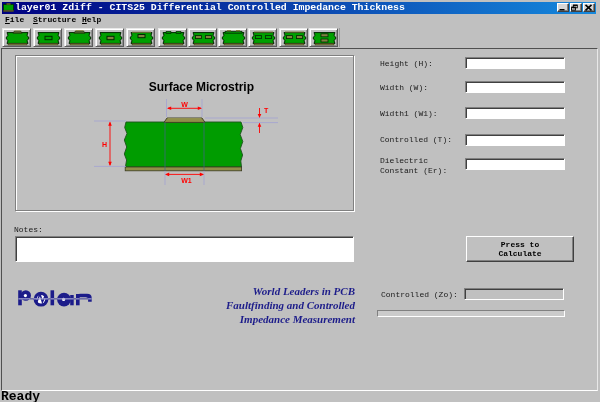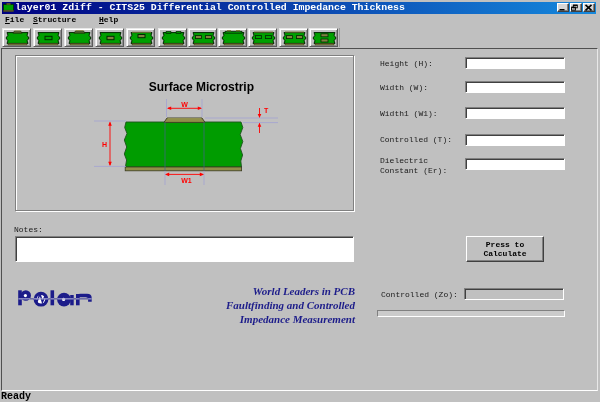--- a/index.html
+++ b/index.html
@@ -47,21 +47,21 @@
     <rect x="2.5" y="6" width="5" height="1.4" fill="#000"></rect>
     <rect x="16" y="1.5" width="4.6" height="1.3" fill="#000"></rect>
     <rect x="16.3" y="2.6" width="4" height="2.2" fill="none" stroke="#000" stroke-width="0.9"></rect>
     <rect x="14.2" y="3.6" width="4.6" height="1.3" fill="#000"></rect>
     <rect x="14.5" y="4.7" width="4" height="2.4" fill="none" stroke="#000" stroke-width="0.9"></rect>
     <path d="M28.5,1.8 L34.5,7.4 M34.5,1.8 L28.5,7.4" stroke="#000" stroke-width="1.6"></path>
   </svg>
 
   <div class="abs menu" style="left:5px"><u>F</u>ile</div>
   <div class="abs menu" style="left:33px"><u>S</u>tructure</div>
-  <div class="abs menu" style="left:99px"><u>H</u>elp</div>
+  <div class="abs menu" style="left:82px"><u>H</u>elp</div>
 
   <div id="toolbar">
       <div class="abs tb" style="left:2px">
         <svg width="27" height="17" viewBox="0 0 27 17">
     <path d="M3,2.6 L24,2.6 L23,5.2 L25,8 L23,10.8 L24,13.4 L3,13.4 L4,10.8 L2,8 L4,5.2 Z" fill="#00a000" stroke="#002800" stroke-width="1"></path>
     <path d="M10,1.4 L17,1.4 L18,3.2 L9,3.2 Z" fill="#56682c" stroke="#1a2808" stroke-width="0.7"></path>
           <path d="M10.5,0.8 L16.5,0.8" stroke="#8a8a4a" stroke-width="0.8"></path>
           <rect x="4" y="13.4" width="19" height="1.6" fill="#808040" stroke="#303010" stroke-width="0.5"></rect>
         </svg>
       </div>
@@ -195,21 +195,21 @@
   <div class="abs lbl" style="left:380px;top:109px">Width1 (W1):</div>
   <div class="abs field" style="left:465px;top:107px;width:100px;height:12px"></div>
   <div class="abs lbl" style="left:380px;top:135px">Controlled (T):</div>
   <div class="abs field" style="left:465px;top:134px;width:100px;height:12px"></div>
   <div class="abs lbl" style="left:380px;top:156px">Dielectric<br>Constant (Er):</div>
   <div class="abs field" style="left:465px;top:158px;width:100px;height:12px"></div>
 
   <div class="abs lbl" style="left:14px;top:225px">Notes:</div>
   <div class="abs field" style="left:15px;top:236px;width:339px;height:26px"></div>
 
-  <div class="abs tbtn" style="left:466px;top:236px;width:78px;height:26px;text-align:center;font-size:8px;line-height:9px;font-weight:bold;padding-top:3px">Press to<br>Calculate</div>
+  <div class="abs tbtn" style="left:466px;top:236px;width:108px;height:26px;text-align:center;font-size:8px;line-height:9px;font-weight:bold;padding-top:3px">Press to<br>Calculate</div>
 
   <svg class="abs" style="left:15px;top:288px" width="78" height="20" viewBox="0 0 78 20">
     <g fill="#1c1c8a">
       <rect x="3.2" y="2.3" width="3.6" height="15"></rect>
       <circle cx="10.8" cy="7.5" r="5.2"></circle>
       <circle cx="10.4" cy="7.6" r="1.6" fill="#ffffff"></circle>
       <circle cx="26" cy="11.2" r="7.4"></circle>
       <circle cx="26" cy="11.2" r="4.2" fill="#ffffff"></circle>
       <rect x="35.5" y="2.3" width="3.6" height="15"></rect>
       <circle cx="49" cy="11.6" r="6.9"></circle>
@@ -231,15 +231,15 @@
   </svg>
 
   <div class="abs" style="left:200px;top:284px;width:155px;text-align:right;font-family:'Liberation Serif',serif;font-style:italic;font-weight:bold;font-size:11px;line-height:14px;color:#1c1c8a">World Leaders in PCB<br>Faultfinding and Controlled<br>Impedance Measurement</div>
 
   <div class="abs lbl" style="left:381px;top:290px">Controlled (Zo):</div>
   <div class="abs" style="left:464px;top:288px;width:100px;height:12px;background:#c0c0c0;border:1px solid;border-color:#808080 #ffffff #ffffff #808080;box-shadow:inset 1px 1px 0 #404040"></div>
 
   <div class="abs" style="left:377px;top:310px;width:188px;height:7px;background:#cbcbcb;border:1px solid;border-color:#808080 #ffffff #ffffff #808080"></div>
 
   <div class="abs" id="status">
-      <span style="position:absolute;left:1px;top:2px;font-size:10px;font-weight:bold;line-height:8px">Ready</span>
+      <span style="position:absolute;left:1px;top:2px;font-size:13px;font-weight:bold;line-height:8px">Ready</span>
     </div>
 </div>
 
 </body></html>

